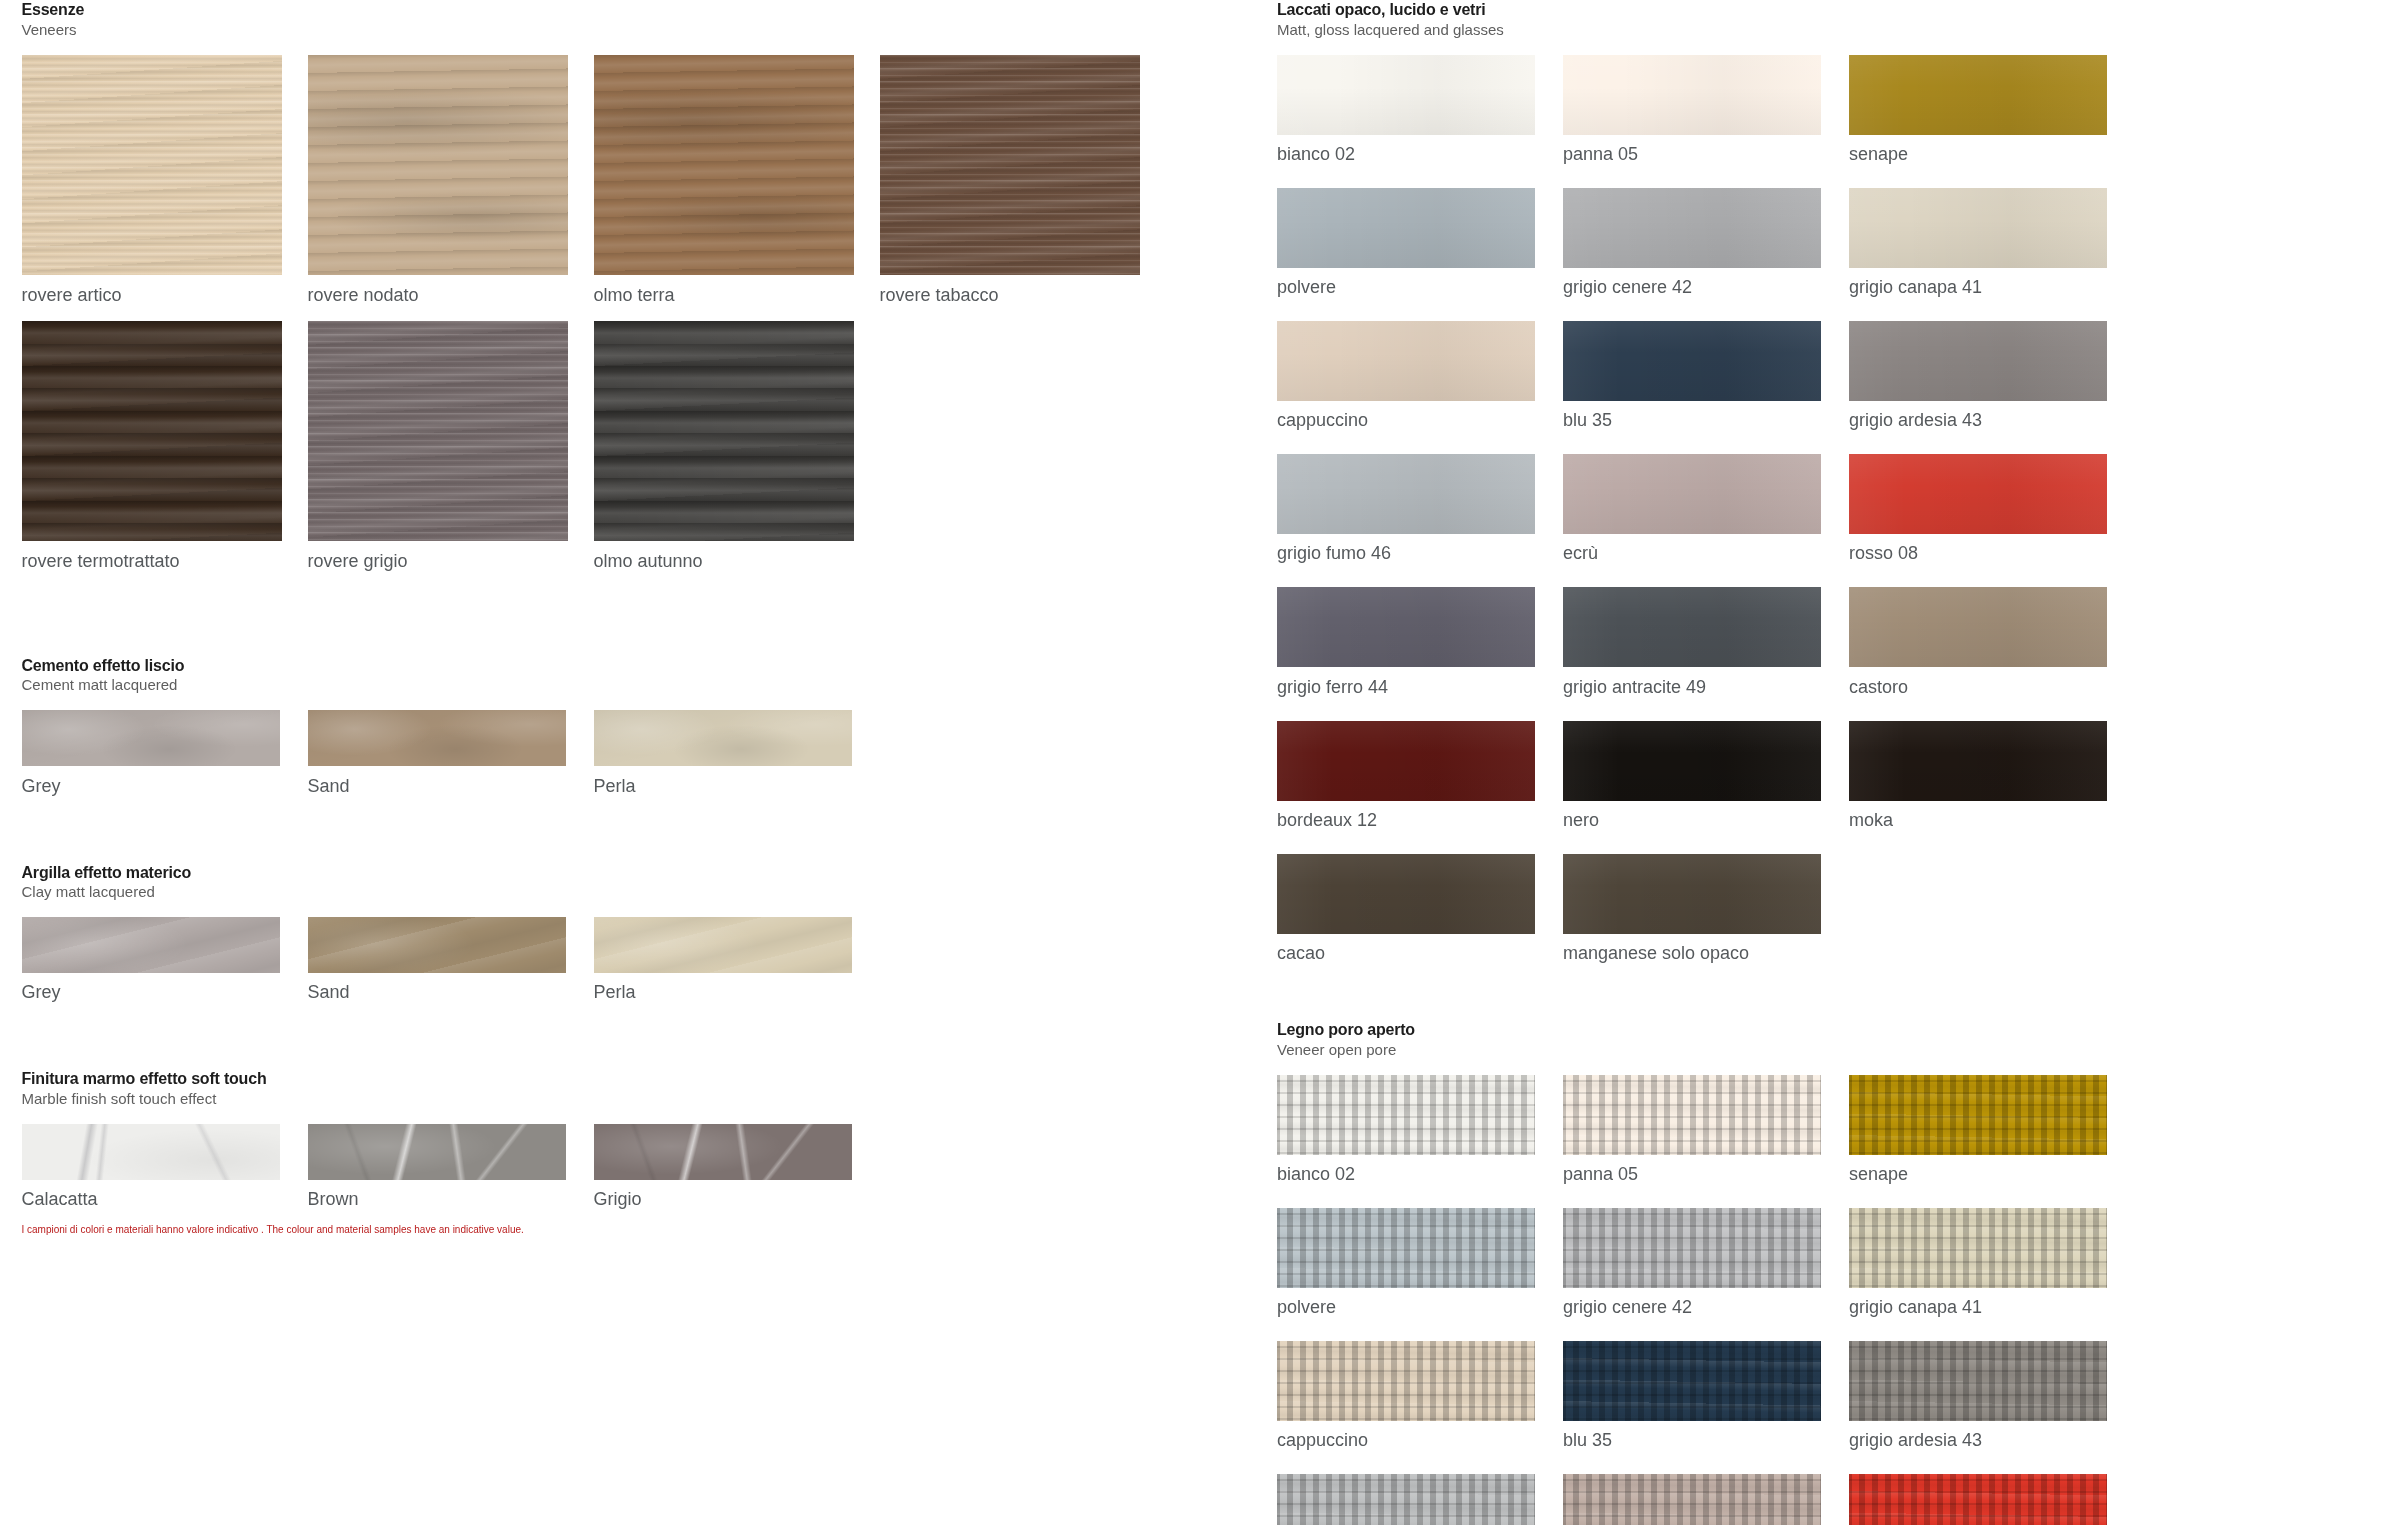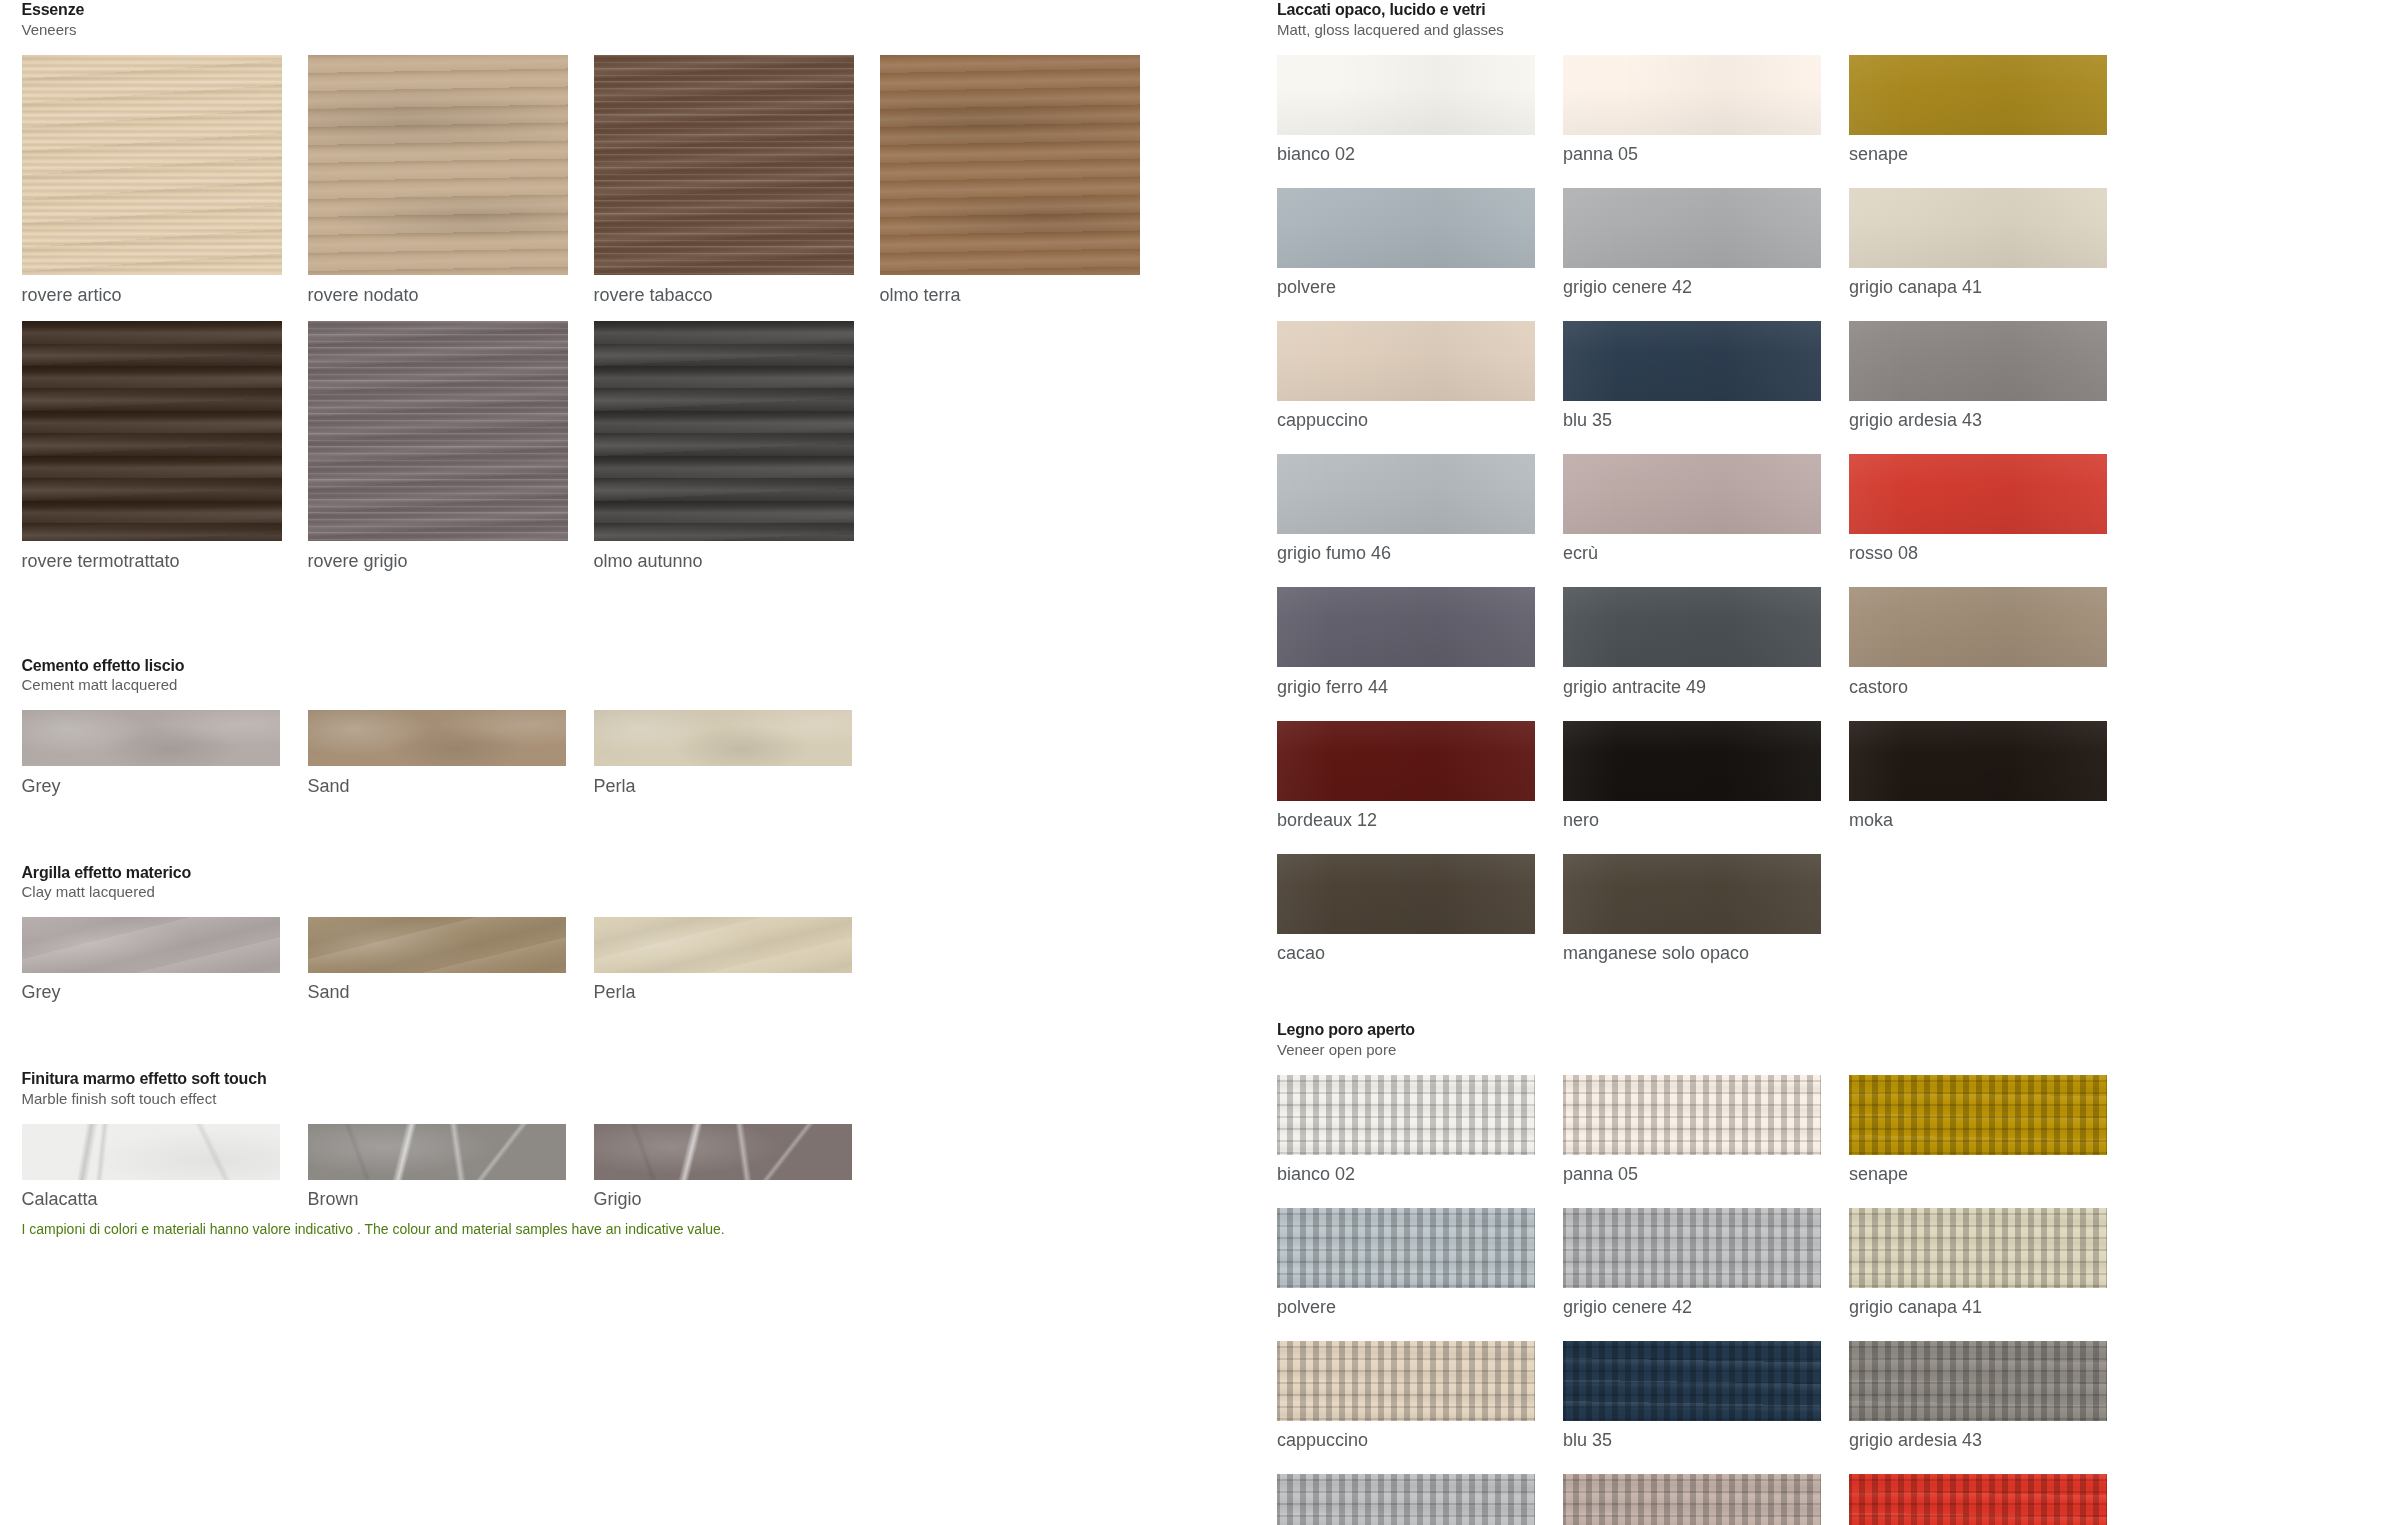--- a/index.html
+++ b/index.html
@@ -79,22 +79,22 @@
   .grid-lacquer .swatch { width: 258px; height: 80px; }
   .grid-lacquer .caption{ margin-top: 11.2px; }
 
   
   .grid-strip { margin-top: 16px; align-items: center; }
   .grid-strip .cell   { width: 286px; }
   .grid-strip .swatch { width: 258px; height: 56px; }
   .grid-strip .caption{ margin-top: 11.2px; }
 
   .disclaimer {
-    font-size: 14px;
-    color: #4d7c0f;
+    font-size: 10px;
+    color: #b91c1c;
     line-height: 17px;
     white-space: nowrap;
   }
 
   
   
   .tex-grain {
     background-image:
       repeating-linear-gradient(180deg,
         rgba(255,255,255,0.16) 0px,
@@ -219,28 +219,28 @@
       <div class="grid grid-veneer">
           <div class="cell">
             <span class="swatch tex-grain" style="background-color: rgb(228, 207, 176);"></span>
             <span class="caption">rovere artico</span>
           </div>
           <div class="cell">
             <span class="swatch tex-knot" style="background-color: rgb(195, 171, 142);"></span>
             <span class="caption">rovere nodato</span>
           </div>
           <div class="cell">
+            <span class="swatch tex-knot" style="background-color: rgb(151, 113, 79);"></span>
+            <span class="caption">olmo terra</span>
+          </div>
+          <div class="cell">
             <span class="swatch tex-grain" style="background-color: rgb(107, 79, 62);"></span>
             <span class="caption">rovere tabacco</span>
           </div>
           <div class="cell">
-            <span class="swatch tex-knot" style="background-color: rgb(151, 113, 79);"></span>
-            <span class="caption">olmo terra</span>
-          </div>
-          <div class="cell">
             <span class="swatch tex-band" style="background-color: rgb(58, 42, 30);"></span>
             <span class="caption">rovere termotrattato</span>
           </div>
           <div class="cell">
             <span class="swatch tex-grain" style="background-color: rgb(116, 105, 106);"></span>
             <span class="caption">rovere grigio</span>
           </div>
           <div class="cell">
             <span class="swatch tex-band" style="background-color: rgb(59, 58, 56);"></span>
             <span class="caption">olmo autunno</span>

